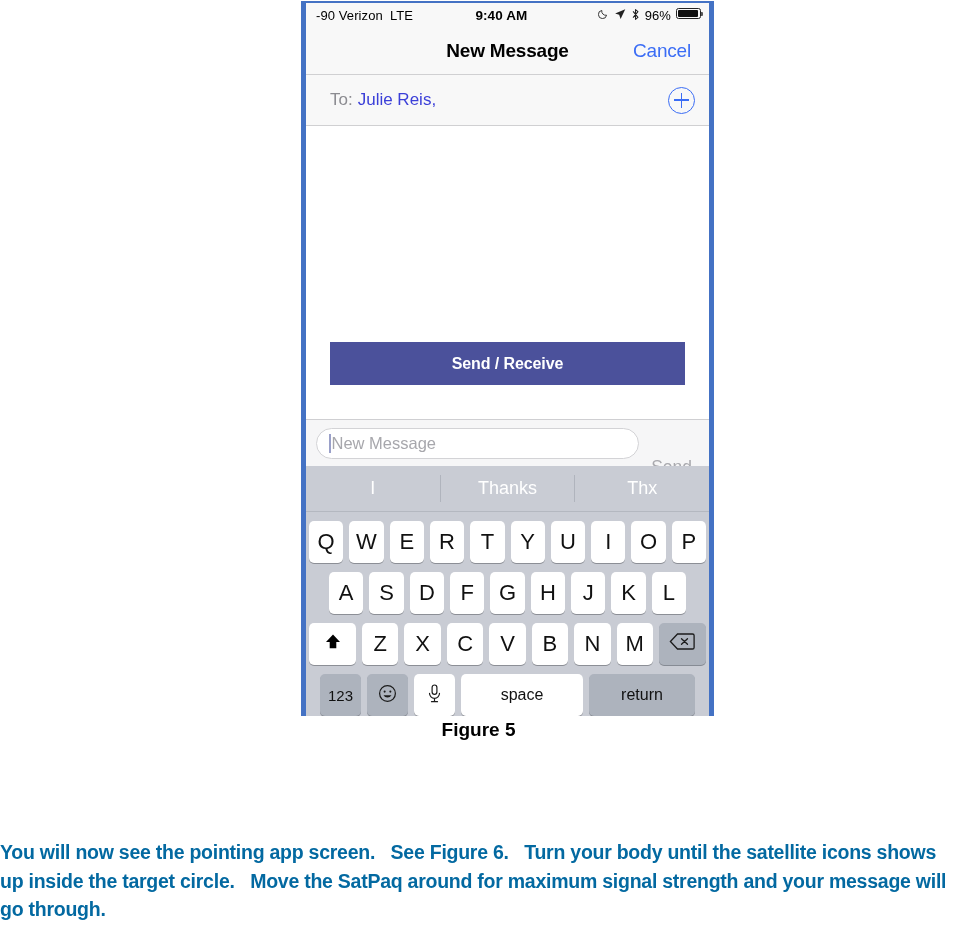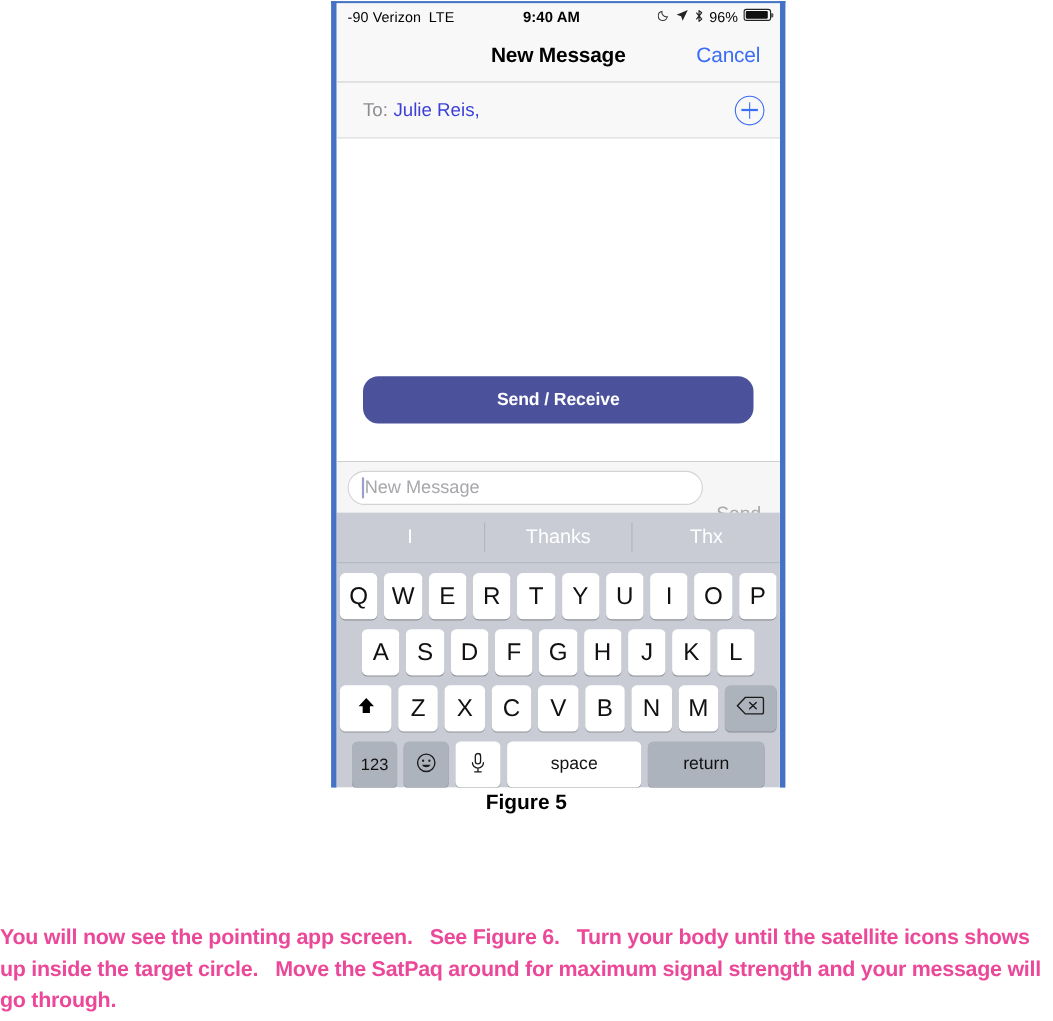--- a/index.html
+++ b/index.html
@@ -175,21 +175,21 @@
     position: relative;
     display: flex;
     flex-direction: column;
     justify-content: flex-end;
     padding: 0 24px 34px 24px;
     box-sizing: border-box;
   }
   .send-receive-btn {
     height: 43px;
     background: #4b519b;
-    border-radius: 14px;
+    border-radius: 0;
     color: #fff;
     font-size: 16px;
     font-weight: bold;
     display: flex;
     align-items: center;
     justify-content: center;
     letter-spacing: -0.1px;
   }
 
   
@@ -324,21 +324,21 @@
     color: #000;
   }
   .paragraph {
     position: absolute;
     left: 0px;
     top: 838px;
     width: 957px;
     font-size: 19.5px;
     font-weight: bold;
     line-height: 1.47;
-    color: #ec4899;
+    color: #0369a1;
     letter-spacing: -0.25px;
     white-space: pre-wrap;
   }
 </style>
 </head>
 <body>
 
 <div class="phone">
 
   <div class="status-bar">

